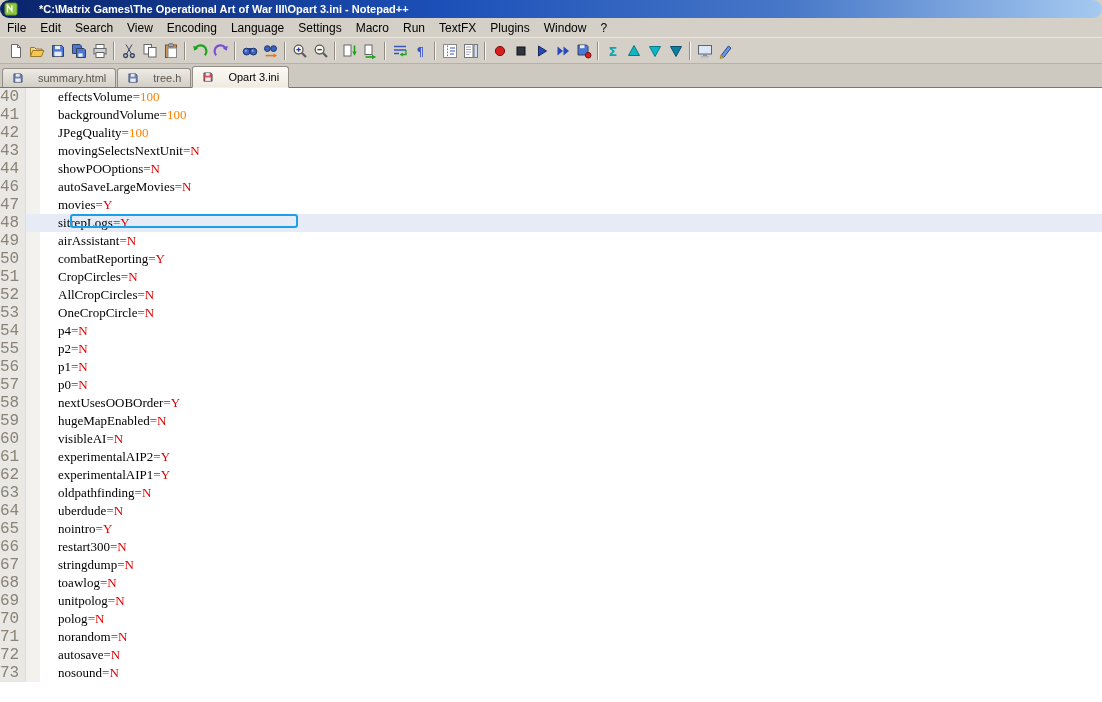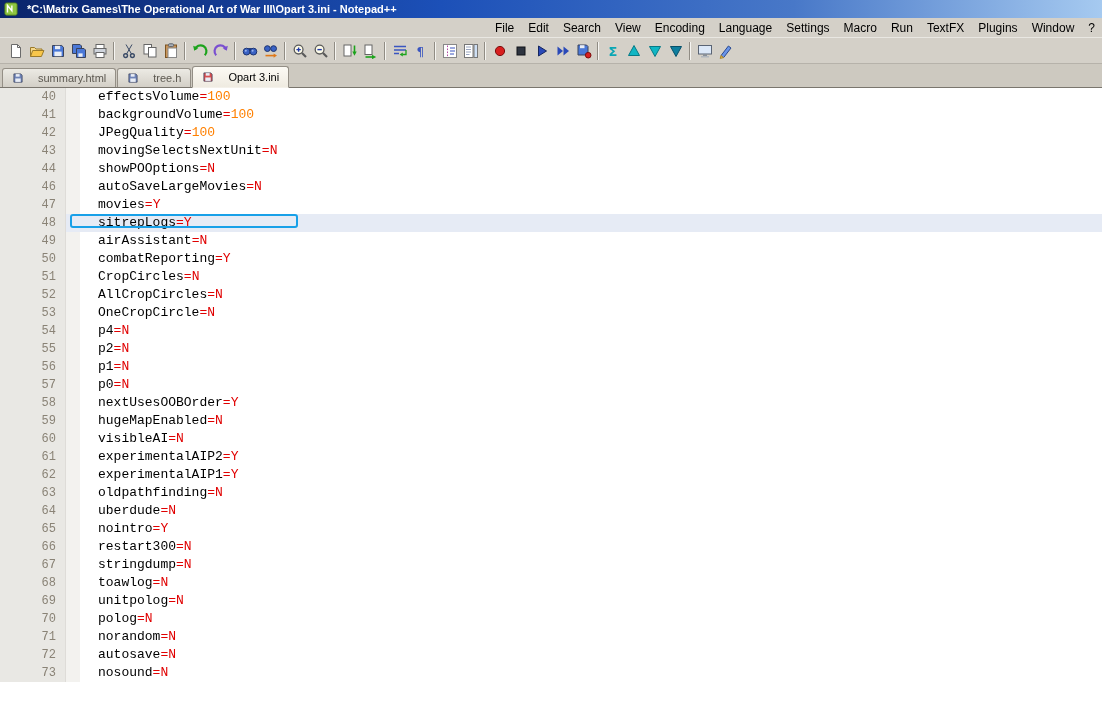--- a/index.html
+++ b/index.html
@@ -1,27 +1,27 @@
 <!DOCTYPE html>
 <html style="--kc: #000000; --eq: #e00000; --vn: #ff8000; --vl: #e00000; --curbg: #e6ebf5; --anno: #18a0e8; --lnc: #8a8376; --gutter-bg: #e9e8e4;"><head>
 <meta charset="utf-8">
 <style>
   * { box-sizing: border-box; }
   body { margin: 0; background: #ffffff; font-family: "Liberation Sans", sans-serif; }
   .window { width: 1102px; height: 702px; background: #d4d0c8; overflow: hidden; position: relative; }
 
   
-  .titlebar { height: 18px; display: flex; align-items: center; gap: 9px; padding: 0 4px;
-    background: linear-gradient(90deg, #0a246a 0%, #1c50b8 40%, #4878c8 72%, #a6caf0 100%); }
+  .titlebar { height: 18px; display: flex; align-items: center; gap: 21px; padding: 0 4px;
+    background: linear-gradient(90deg, #0a246a 0%, #1c50b8 40%, #4878c8 72%, #a6caf0 100%); border-radius: 9px; }
   .titlebar .app-icon { width: 14px; height: 14px; display: inline-flex; }
   .title-text { color: #ffffff; font-weight: bold; font-size: 11px; white-space: nowrap; }
 
   
-  .menubar { height: 20px; display: flex; align-items: center; padding-left: 8px;
-    background: #d4d0c8; border-bottom: 1px solid #e9e7e2; justify-content: flex-end; }
+  .menubar { height: 20px; display: flex; align-items: center; padding-left: 0;
+    background: #d4d0c8; border-bottom: 1px solid #e9e7e2; }
   .menu-item { padding: 2px 7px; font-size: 12px; color: #000; cursor: default; }
 
   
   .toolbar { height: 26px; display: flex; align-items: center; padding: 1px 5px;
     background: #d4d0c8; border-bottom: 1px solid #b6b2aa; }
   .tb-btn { width: 21px; height: 21px; display: inline-flex; align-items: center; justify-content: center;
     border: 1px solid transparent; border-radius: 2px; }
   .tb-btn svg { width: 16px; height: 16px; }
   .tb-sep { width: 2px; height: 18px; border-left: 1px solid #908c84; border-right: 1px solid #f6f5f2; margin: 0 3px; }
 
@@ -32,25 +32,25 @@
     font-size: 11px; color: #5c5850; background: linear-gradient(#eceae4, #d3cfc7);
     border: 1px solid #948f86; border-bottom: none; border-radius: 3px 3px 0 0; margin-right: 1px; cursor: default; }
   .tab .tab-icon { width: 12px; height: 12px; display: inline-flex; }
   .tab .tab-icon svg { width: 12px; height: 12px; }
   .tab.active { height: 22px; background: linear-gradient(#fcfaf4, #efebe1); color: #000; position: relative; z-index: 2; margin-bottom: -1px; border-bottom: 1px solid #f4f1ea; }
 
   
   .editor { background: #ffffff; height: 614px; overflow: hidden; position: relative;
     font-family: "Liberation Mono", "DejaVu Sans Mono", monospace; font-size: 13px; }
   .row { display: flex; height: 18px; line-height: 18px; position: relative; white-space: pre; }
-  .ln { width: 66px; background: var(--gutter-bg); color: var(--lnc); text-align: right;
-    padding-right: 9px; font-size: 12px; border-right: 1px solid #dedcd8; flex: none; }
+  .ln { width: 26px; background: var(--gutter-bg); color: var(--lnc); text-align: right;
+    padding-right: 9px; font-size: 16px; border-right: 1px solid #dedcd8; flex: none; }
   .bm { width: 14px; background: #f3f2ef; flex: none; }
   .fold { width: 16px; background: #ffffff; flex: none; }
-  .code { padding-left: 2px; flex: 1; }
+  .code { padding-left: 2px; flex: 1; font-family: Liberation Serif, serif; }
   .row.cur .code-area-bg, .row.cur { }
   .row.cur .bm, .row.cur .fold { background: var(--curbg); }
   .row.cur .code { background: var(--curbg); }
   .k { color: var(--kc); }
   .eq { color: var(--eq); }
   .vn { color: var(--vn); }
   .vl { color: var(--vl); }
   .anno { position: absolute; left: 70px; top: 0px; width: 228px; height: 14px;
     border: 2px solid var(--anno); border-radius: 3px; pointer-events: none; }
 </style>

